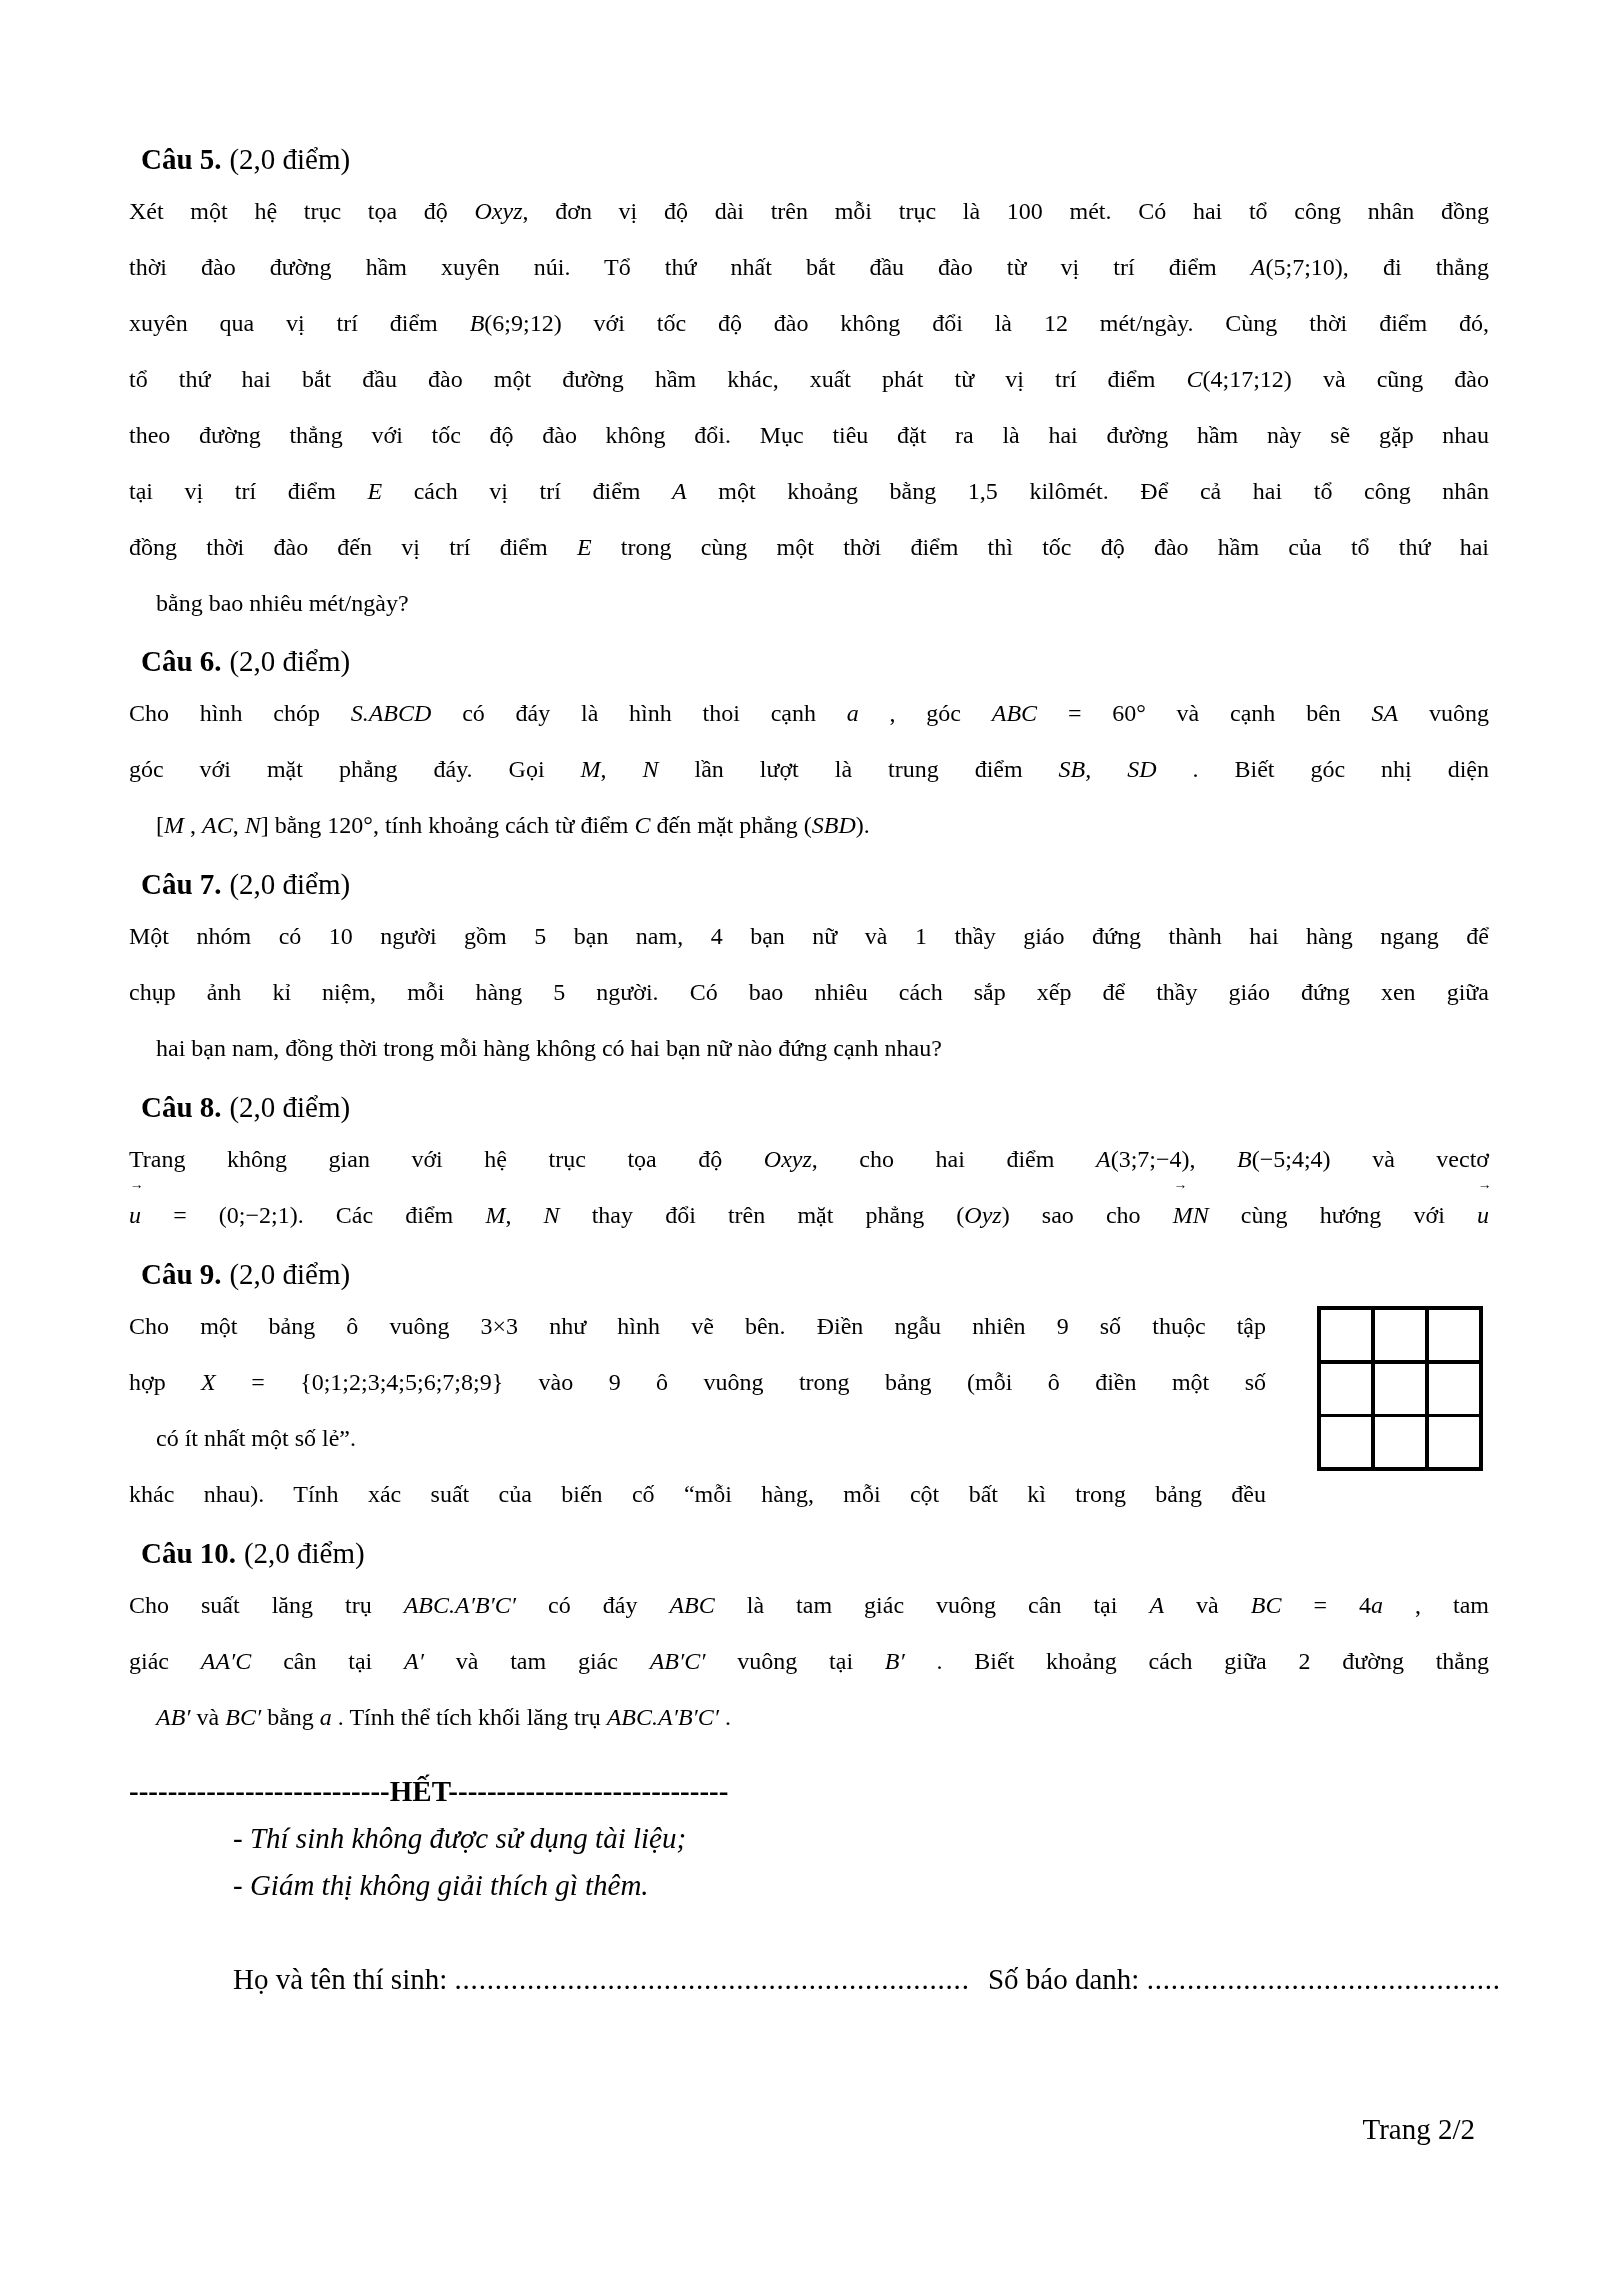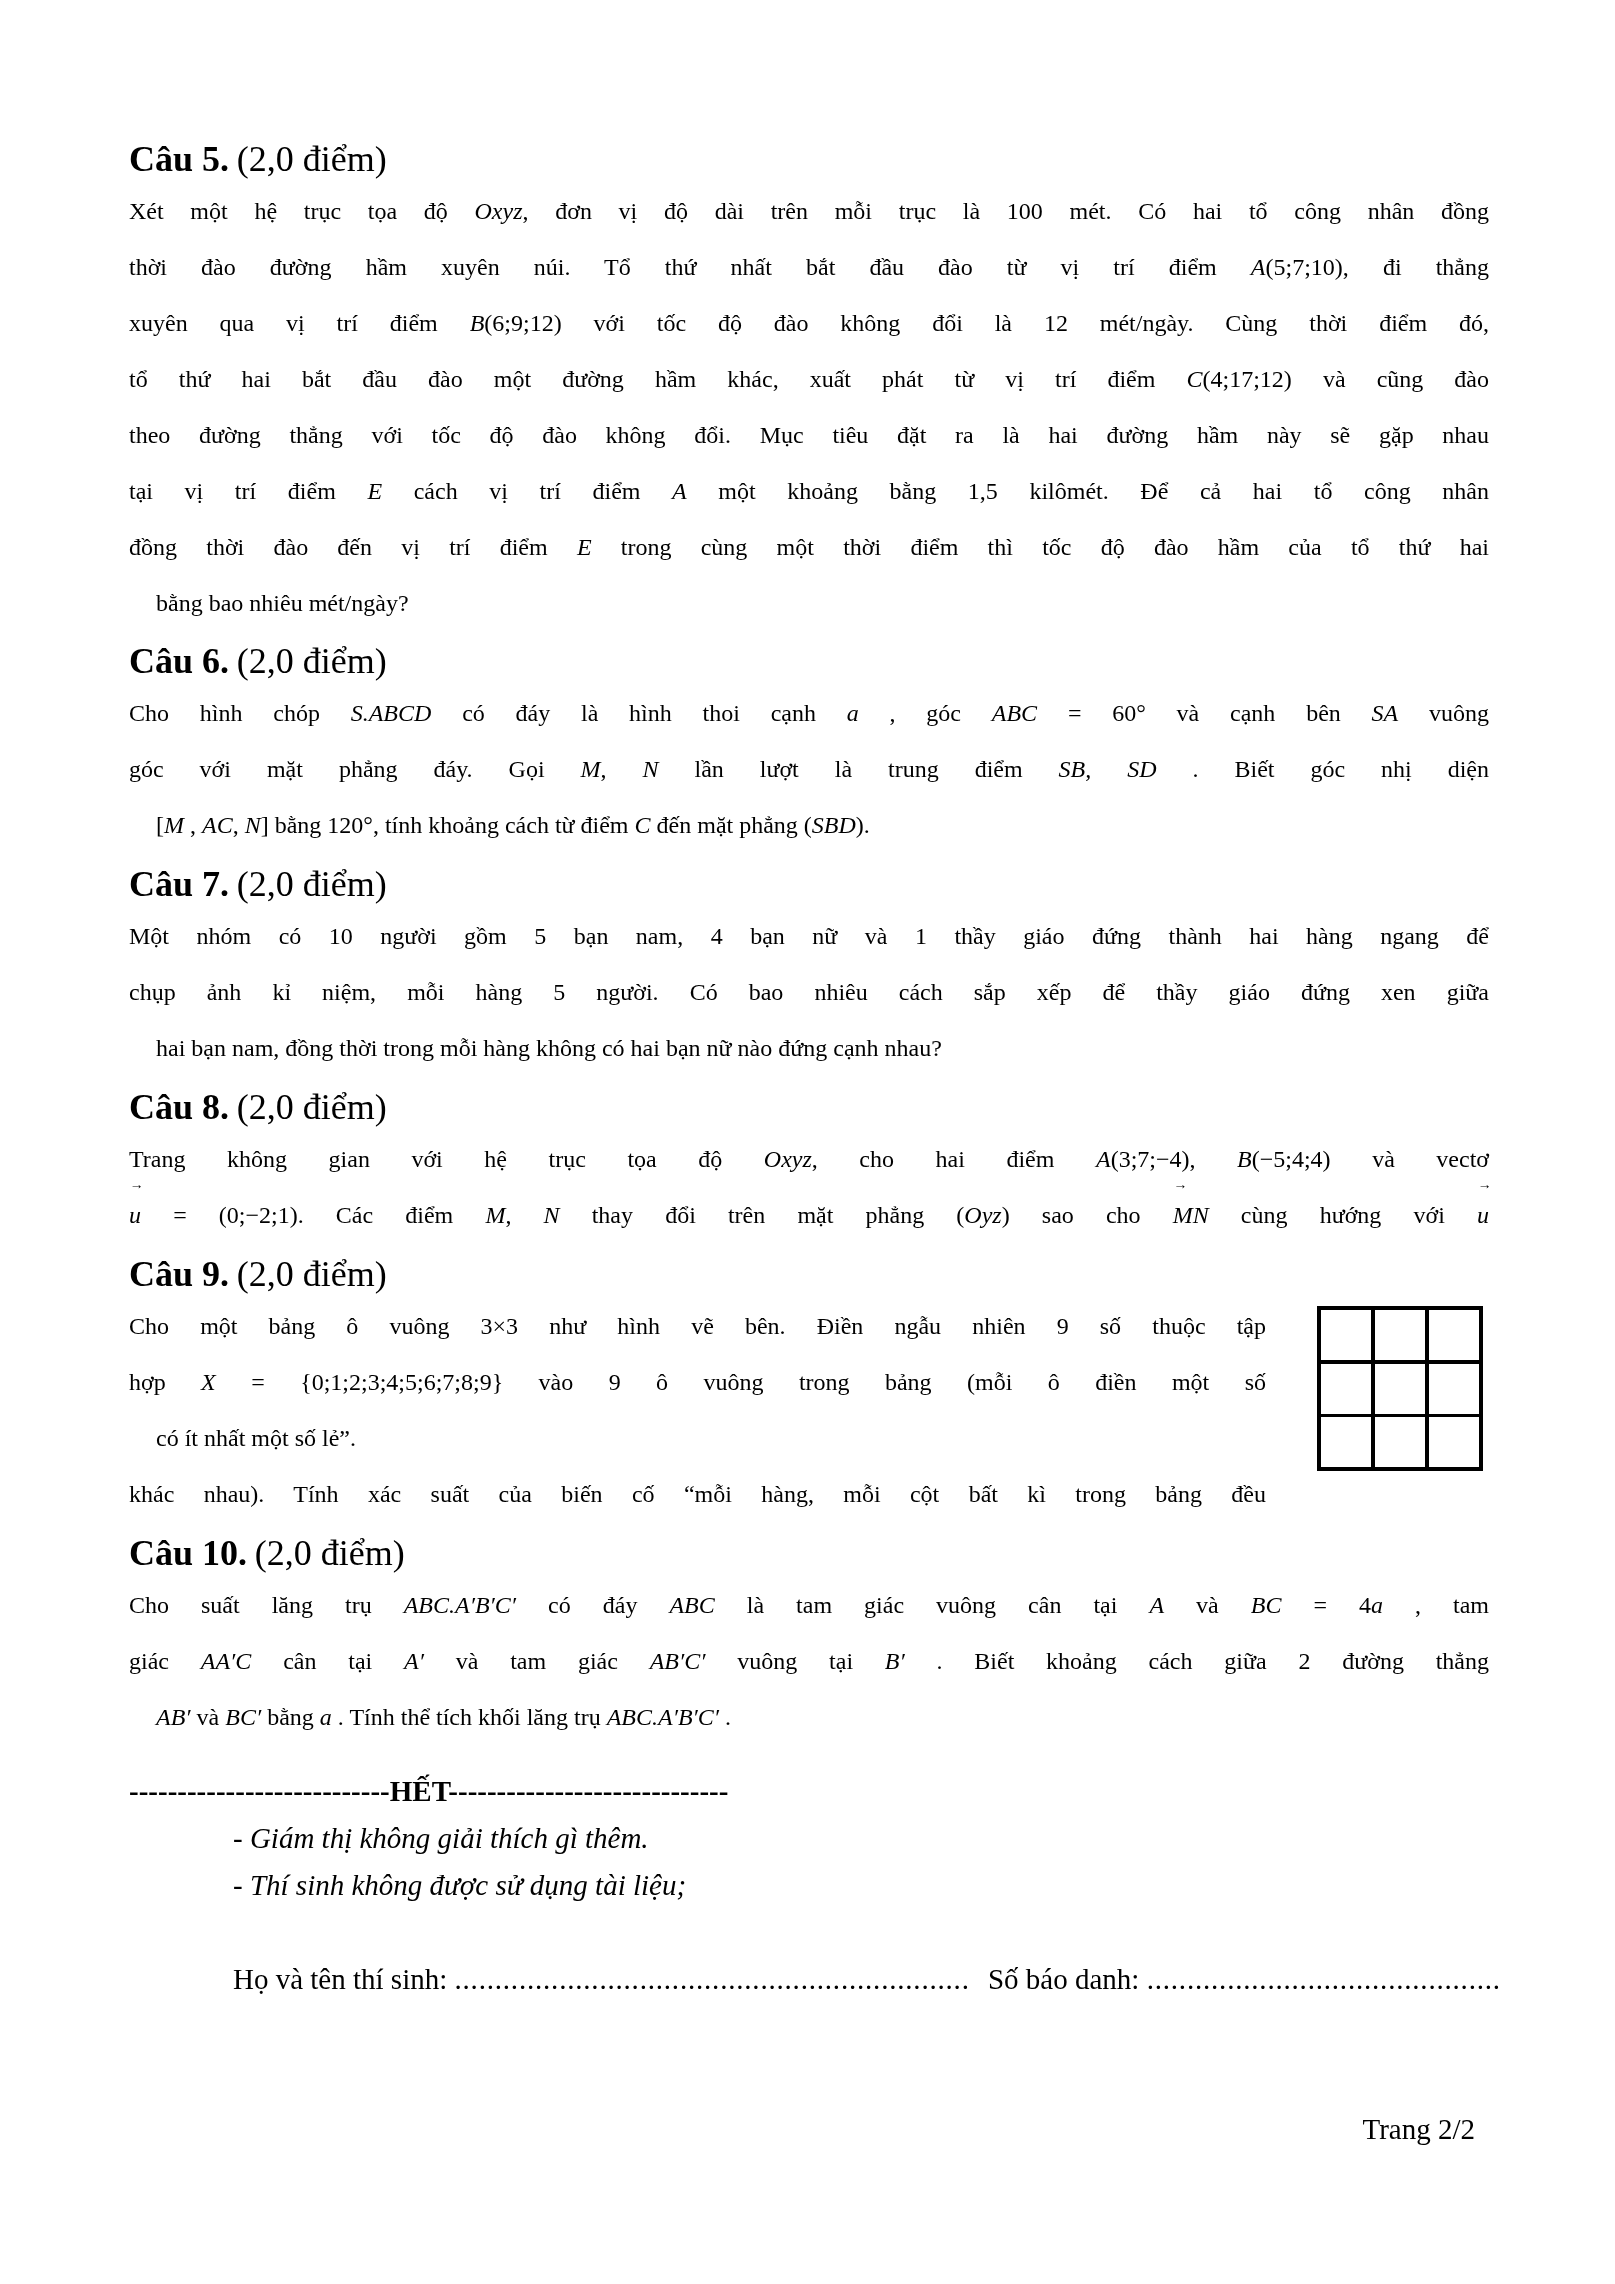--- a/index.html
+++ b/index.html
@@ -1,20 +1,20 @@
 <!DOCTYPE html>
 <html style="font-size:12.5px"><head>
 <meta charset="utf-8">
 <style>
   html,body{margin:0;padding:0;background:#fff;}
   .page{position:relative;width:1616px;height:2284px;background:#fff;color:#000;
         font-family:"Liberation Serif",serif;overflow:hidden;}
   .content{position:absolute;left:129px;top:134px;width:1360px;}
   .section{position:relative;margin-bottom:7.8px;}
-  .heading{font-size:36px;line-height:47px;margin-top:1.6px;}
+  .heading{font-size:29px;line-height:47px;margin-top:1.6px;margin-left:12px;}
   .hnum{font-weight:bold;}
   .hpts{margin-left:7.8px;}
   .para{}
   .pline{font-size:24px;line-height:56px;text-align:justify;text-align-last:justify;}
   .pline.last{text-align-last:left;margin-left:27px;}
   .narrow .pline{width:1137px;}
   .i{font-style:italic;}
   .vec{font-style:italic;position:relative;display:inline-block;}
   .vec::after{content:"→";position:absolute;left:0.8px;right:-1.6px;top:-0.62em;
               font-size:0.58em;font-style:normal;text-align:center;line-height:1;}
@@ -99,22 +99,22 @@
             <div class="pline"><span>Cho suất lăng trụ </span><span class="i">ABC.A′B′C′</span><span> có đáy </span><span class="i">ABC</span><span> là tam giác vuông cân tại </span><span class="i">A</span><span> và </span><span class="i">BC</span><span> = 4</span><span class="i">a</span><span> , tam</span></div>
             <div class="pline"><span>giác </span><span class="i">AA′C</span><span> cân tại </span><span class="i">A′</span><span> và tam giác </span><span class="i">AB′C′</span><span> vuông tại </span><span class="i">B′</span><span> . Biết khoảng cách giữa 2 đường thẳng</span></div>
             <div class="pline last"><span class="i">AB′</span><span> và </span><span class="i">BC′</span><span> bằng </span><span class="i">a</span><span> . Tính thể tích khối lăng trụ </span><span class="i">ABC.A′B′C′</span><span> .</span></div>
           </div>
         </div>
       </div>
 
     <div class="het">---------------------------HẾT-----------------------------</div>
 
     <div class="notes">
+      <div>- Thí sinh không được sử dụng tài liệu;</div>
       <div>- Giám thị không giải thích gì thêm.</div>
-      <div>- Thí sinh không được sử dụng tài liệu;</div>
     </div>
 
     <div class="nameline">
       <span>Họ và tên thí sinh:</span>
       <span class="dots">................................................................</span>
       <span class="sbdlabel">Số báo danh:</span>
       <span class="dots">............................................</span>
     </div>
 
   </div>

